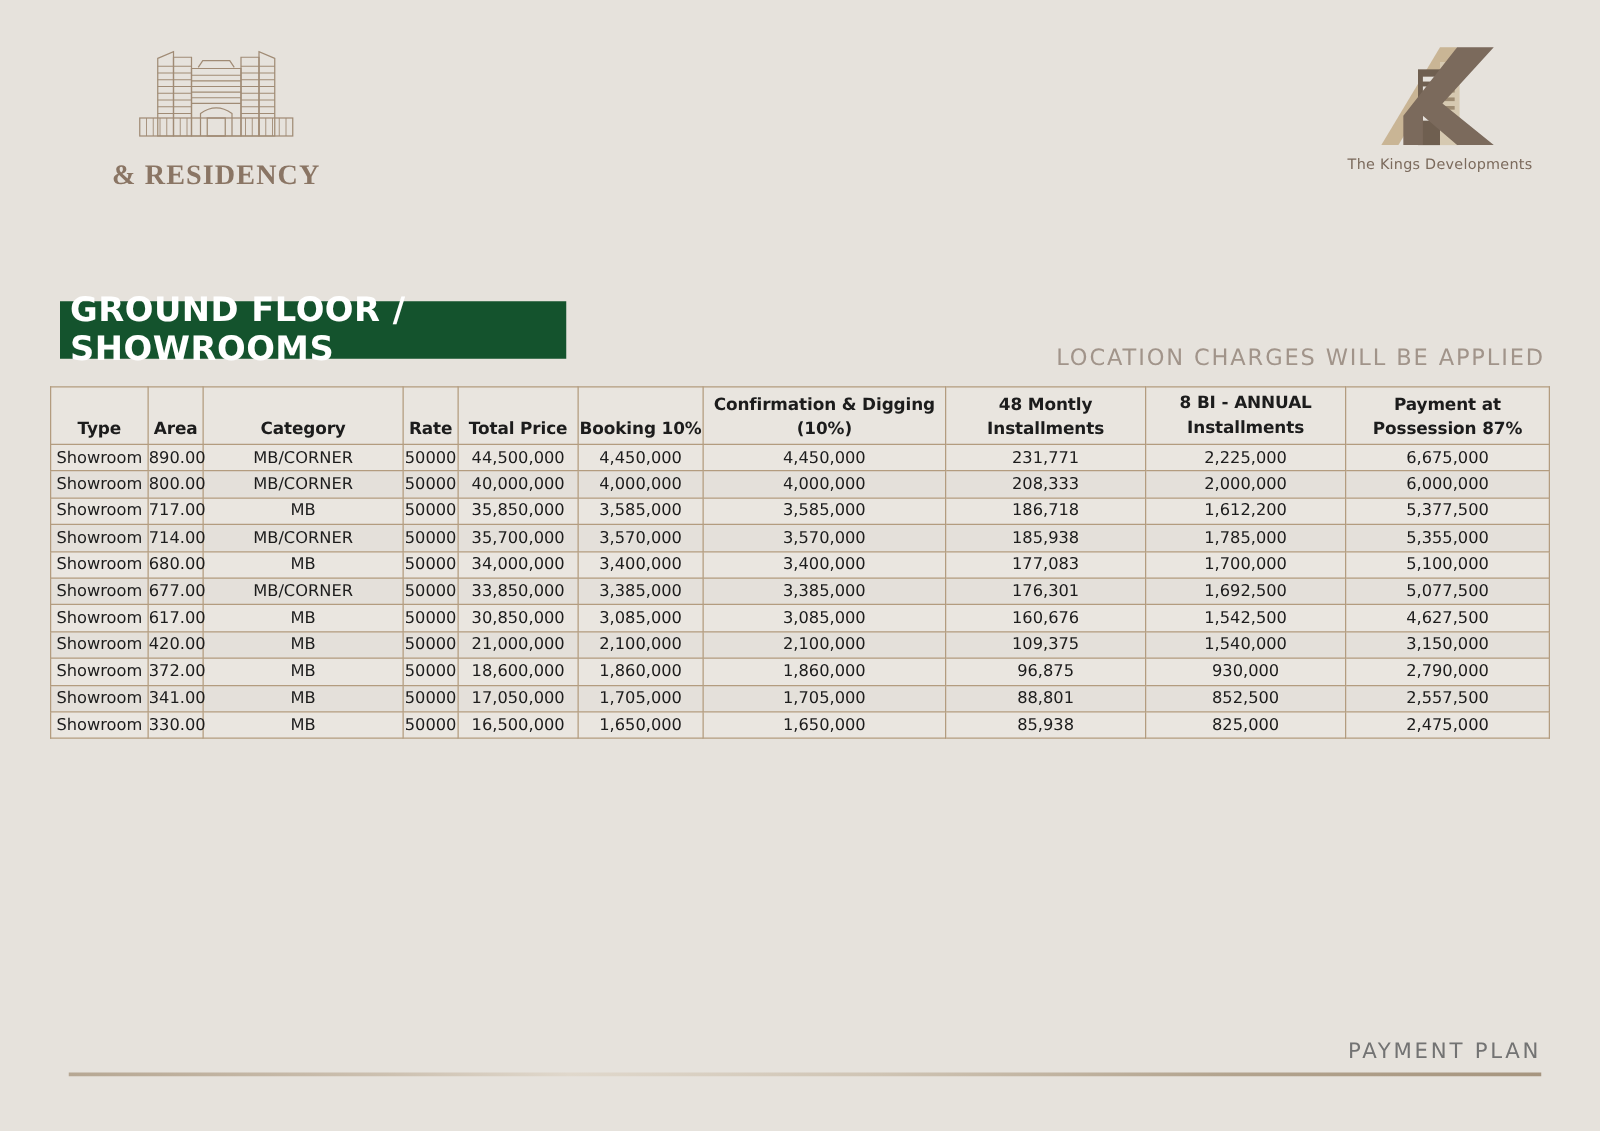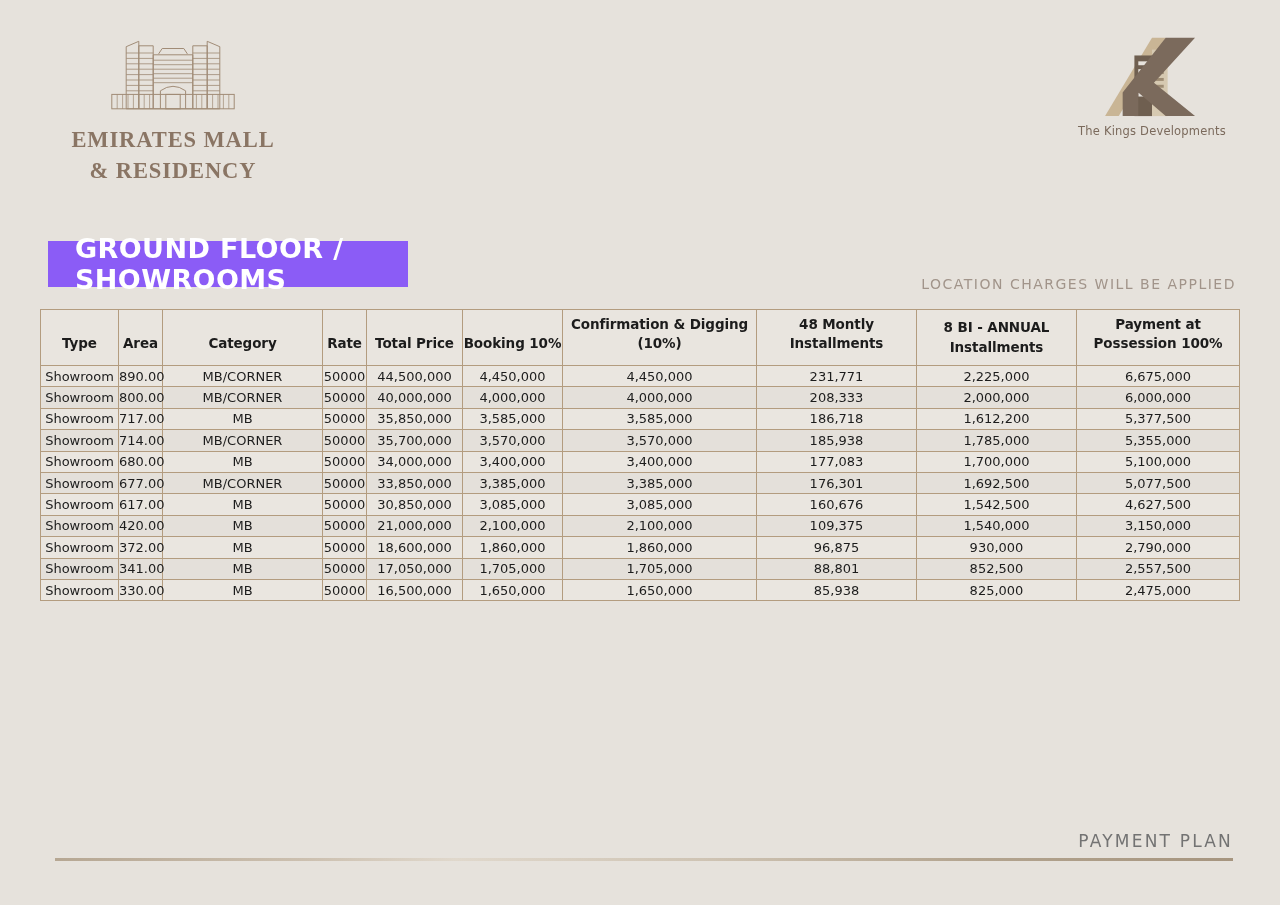--- a/index.html
+++ b/index.html
@@ -68,41 +68,41 @@
     color: #7b6a5c;
     letter-spacing: 0.2px;
     font-family: "DejaVu Sans", sans-serif;
   }
 
   
   #title-banner {
     position: absolute;
     left: 48px;
     top: 241px;
-    width: 360px;
+    width: 405px;
     height: 46px;
-    background: #8b5cf6;
+    background: #14532d;
     display: flex;
     align-items: center;
     box-sizing: border-box;
-    padding-left: 27px;
+    padding-left: 8px;
   }
   #title-banner-text {
     color: #ffffff;
     font-size: 27px;
     font-weight: bold;
     letter-spacing: 0.4px;
     font-family: "DejaVu Sans", sans-serif;
   }
 
   #location-note {
     position: absolute;
     right: 44px;
     top: 276px;
-    font-size: 14px;
+    font-size: 18px;
     letter-spacing: 1.5px;
     color: #a1948a;
     font-family: "DejaVu Sans", sans-serif;
     white-space: nowrap;
   }
 
   
   #plan-table-wrap {
     position: absolute;
     left: 40px;
@@ -122,21 +122,21 @@
     font-family: "DejaVu Sans", sans-serif;
     color: #1c1c1c;
     padding: 0;
   }
   table#plan-table thead th {
     height: 44px;
     vertical-align: bottom;
     font-size: 13.5px;
     font-weight: bold;
     text-align: center;
-    padding-bottom: 11px;
+    padding-bottom: 1px;
     line-height: 1.45;
     background: #e9e5df;
     letter-spacing: -0.1px;
   }
   table#plan-table thead th.two-line {
     vertical-align: middle;
     padding-bottom: 0;
   }
   table#plan-table tbody td {
     height: 20.4px;
@@ -265,21 +265,20 @@
             <line x1="132" y1="76" x2="132" y2="92"></line>
           <line x1="138" y1="76" x2="138" y2="92"></line>
             <line x1="144" y1="76" x2="144" y2="92"></line>
           <line x1="150" y1="76" x2="150" y2="92"></line>
             <line x1="156" y1="76" x2="156" y2="92"></line>
           <line x1="162" y1="76" x2="162" y2="92"></line>
         </g>
       </g>
     </svg>
     <div id="brand-name">
-      <span>EMIRATES MALL</span>
       <span class="l2">&amp; RESIDENCY</span>
     </div>
   </div>
 
   <div id="dev-logo">
     <svg id="dev-mark" viewBox="0 0 120 90">
 
       <path d="M12 86 L60 6 L74 6 L26 86 Z" fill="#c9b595"></path>
 
       <rect x="42" y="24" width="18" height="62" fill="#6f5f50"></rect>
@@ -333,21 +332,21 @@
         <th>Category</th>
         <th>Rate</th>
         <th>Total Price</th>
         <th>Booking  10%</th>
         <th>Confirmation &amp; Digging  (10%)</th>
         <th>48 Montly Installments</th>
         <th class="two-line">
           <span>8 BI - ANNUAL</span><br>
           <span>Installments</span>
         </th>
-        <th>Payment at Possession 100%</th>
+        <th>Payment at Possession 87%</th>
       </tr>
     </thead>
     <tbody id="plan-table-body">
         <tr>
           <td class="c-type">Showroom</td>
           <td>890.00</td>
           <td>MB/CORNER</td>
           <td>50000</td>
           <td>44,500,000</td>
           <td class="c-num-sm">4,450,000</td>

